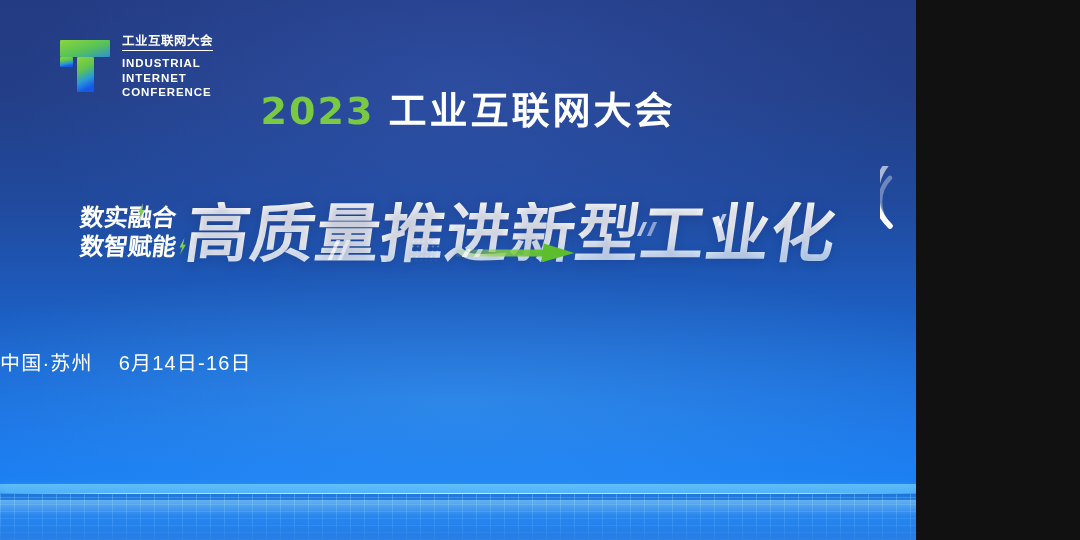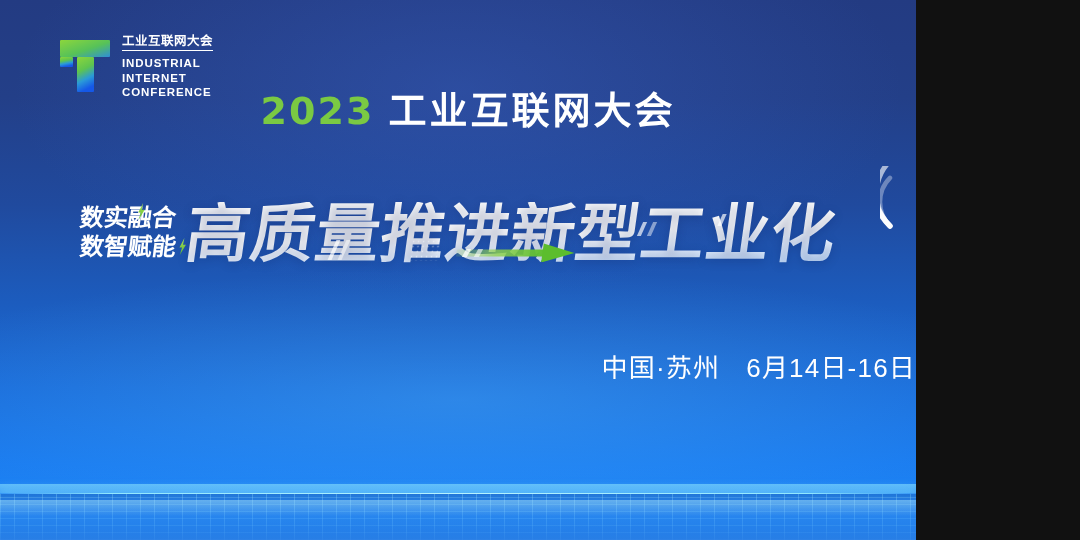--- a/index.html
+++ b/index.html
@@ -193,22 +193,22 @@
   .wifi {
     position: absolute;
     left: 880px; top: 166px;
     width: 70px; height: 70px;
   }
 
   
   .meta {
     position: absolute;
     left: 0; right: 0; top: 347px;
-    text-align: right;
-    font-size: 26px;
+    text-align: left;
+    font-size: 20px;
     color: #ffffff;
     letter-spacing: 1.2px;
     white-space: nowrap;
   }
   .meta-gap { display: inline-block; width: 26px; }
 
   
   .skyline {
     position: absolute;
     left: 0; bottom: 46px;

